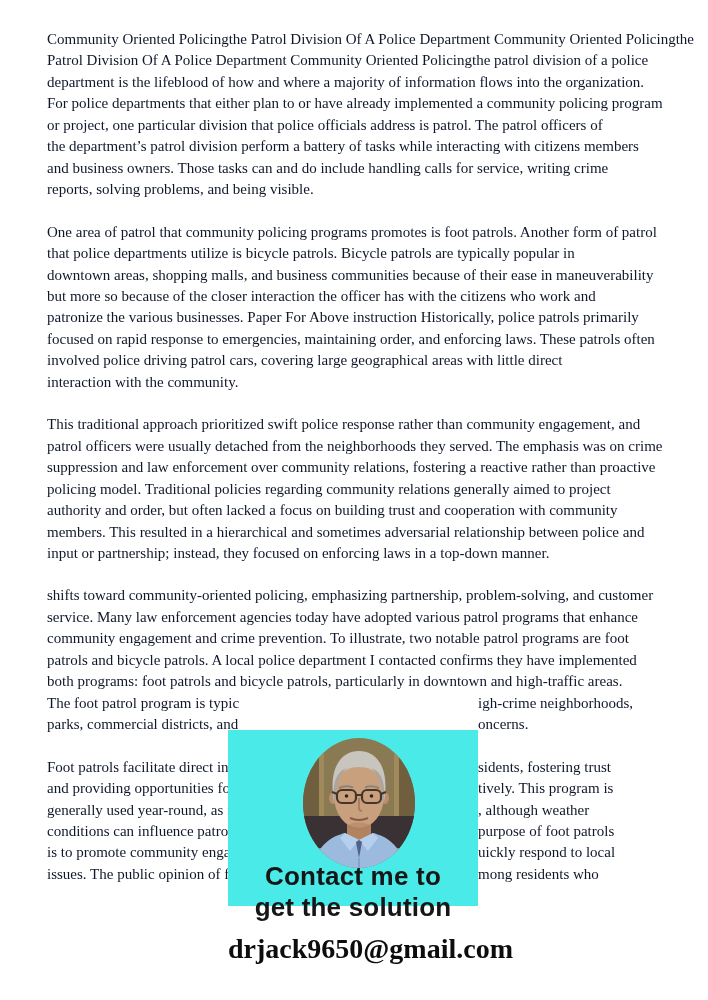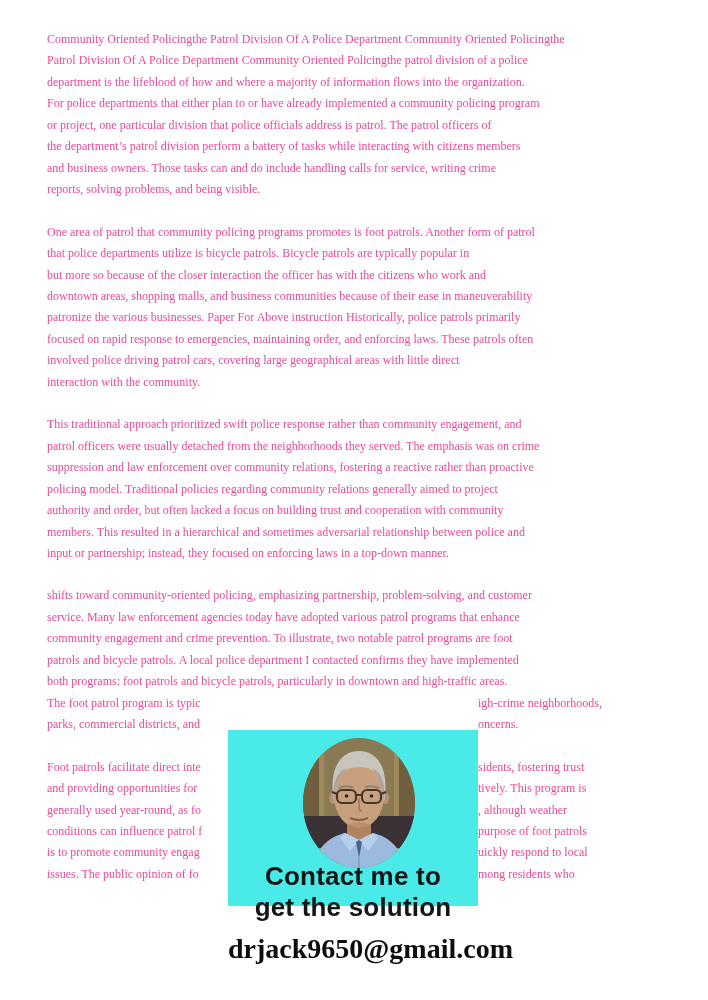--- a/index.html
+++ b/index.html
@@ -9,23 +9,23 @@
     position: relative;
     overflow: hidden;
     font-family: "Liberation Serif", serif;
   }
   .page { position: absolute; inset: 0; background: #ffffff; }
 
   
   .doc {
     position: absolute;
     left: 47px; top: 29px; width: 614px;
-    font-size: 12px;
+    font-size: 15px;
     line-height: 21.45px;
-    color: #ec4899;
+    color: #0f172a;
   }
   .paragraph { margin: 0 0 21px 0; }
   .line { white-space: pre; position: relative; }
   .frag-right { position: absolute; left: 431px; top: 0; white-space: pre; }
 
   
   .ad {
     position: absolute;
     left: 228px; top: 730px;
     width: 250px; height: 176px;
@@ -70,22 +70,22 @@
         <div class="line">department is the lifeblood of how and where a majority of information flows into the organization.</div>
         <div class="line">For police departments that either plan to or have already implemented a community policing program</div>
         <div class="line">or project, one particular division that police officials address is patrol. The patrol officers of</div>
         <div class="line">the department’s patrol division perform a battery of tasks while interacting with citizens members</div>
         <div class="line">and business owners. Those tasks can and do include handling calls for service, writing crime</div>
         <div class="line">reports, solving problems, and being visible.</div>
       </div>
       <div class="paragraph">
         <div class="line">One area of patrol that community policing programs promotes is foot patrols. Another form of patrol</div>
         <div class="line">that police departments utilize is bicycle patrols. Bicycle patrols are typically popular in</div>
+        <div class="line">downtown areas, shopping malls, and business communities because of their ease in maneuverability</div>
         <div class="line">but more so because of the closer interaction the officer has with the citizens who work and</div>
-        <div class="line">downtown areas, shopping malls, and business communities because of their ease in maneuverability</div>
         <div class="line">patronize the various businesses. Paper For Above instruction Historically, police patrols primarily</div>
         <div class="line">focused on rapid response to emergencies, maintaining order, and enforcing laws. These patrols often</div>
         <div class="line">involved police driving patrol cars, covering large geographical areas with little direct</div>
         <div class="line">interaction with the community.</div>
       </div>
       <div class="paragraph">
         <div class="line">This traditional approach prioritized swift police response rather than community engagement, and</div>
         <div class="line">patrol officers were usually detached from the neighborhoods they served. The emphasis was on crime</div>
         <div class="line">suppression and law enforcement over community relations, fostering a reactive rather than proactive</div>
         <div class="line">policing model. Traditional policies regarding community relations generally aimed to project</div>

